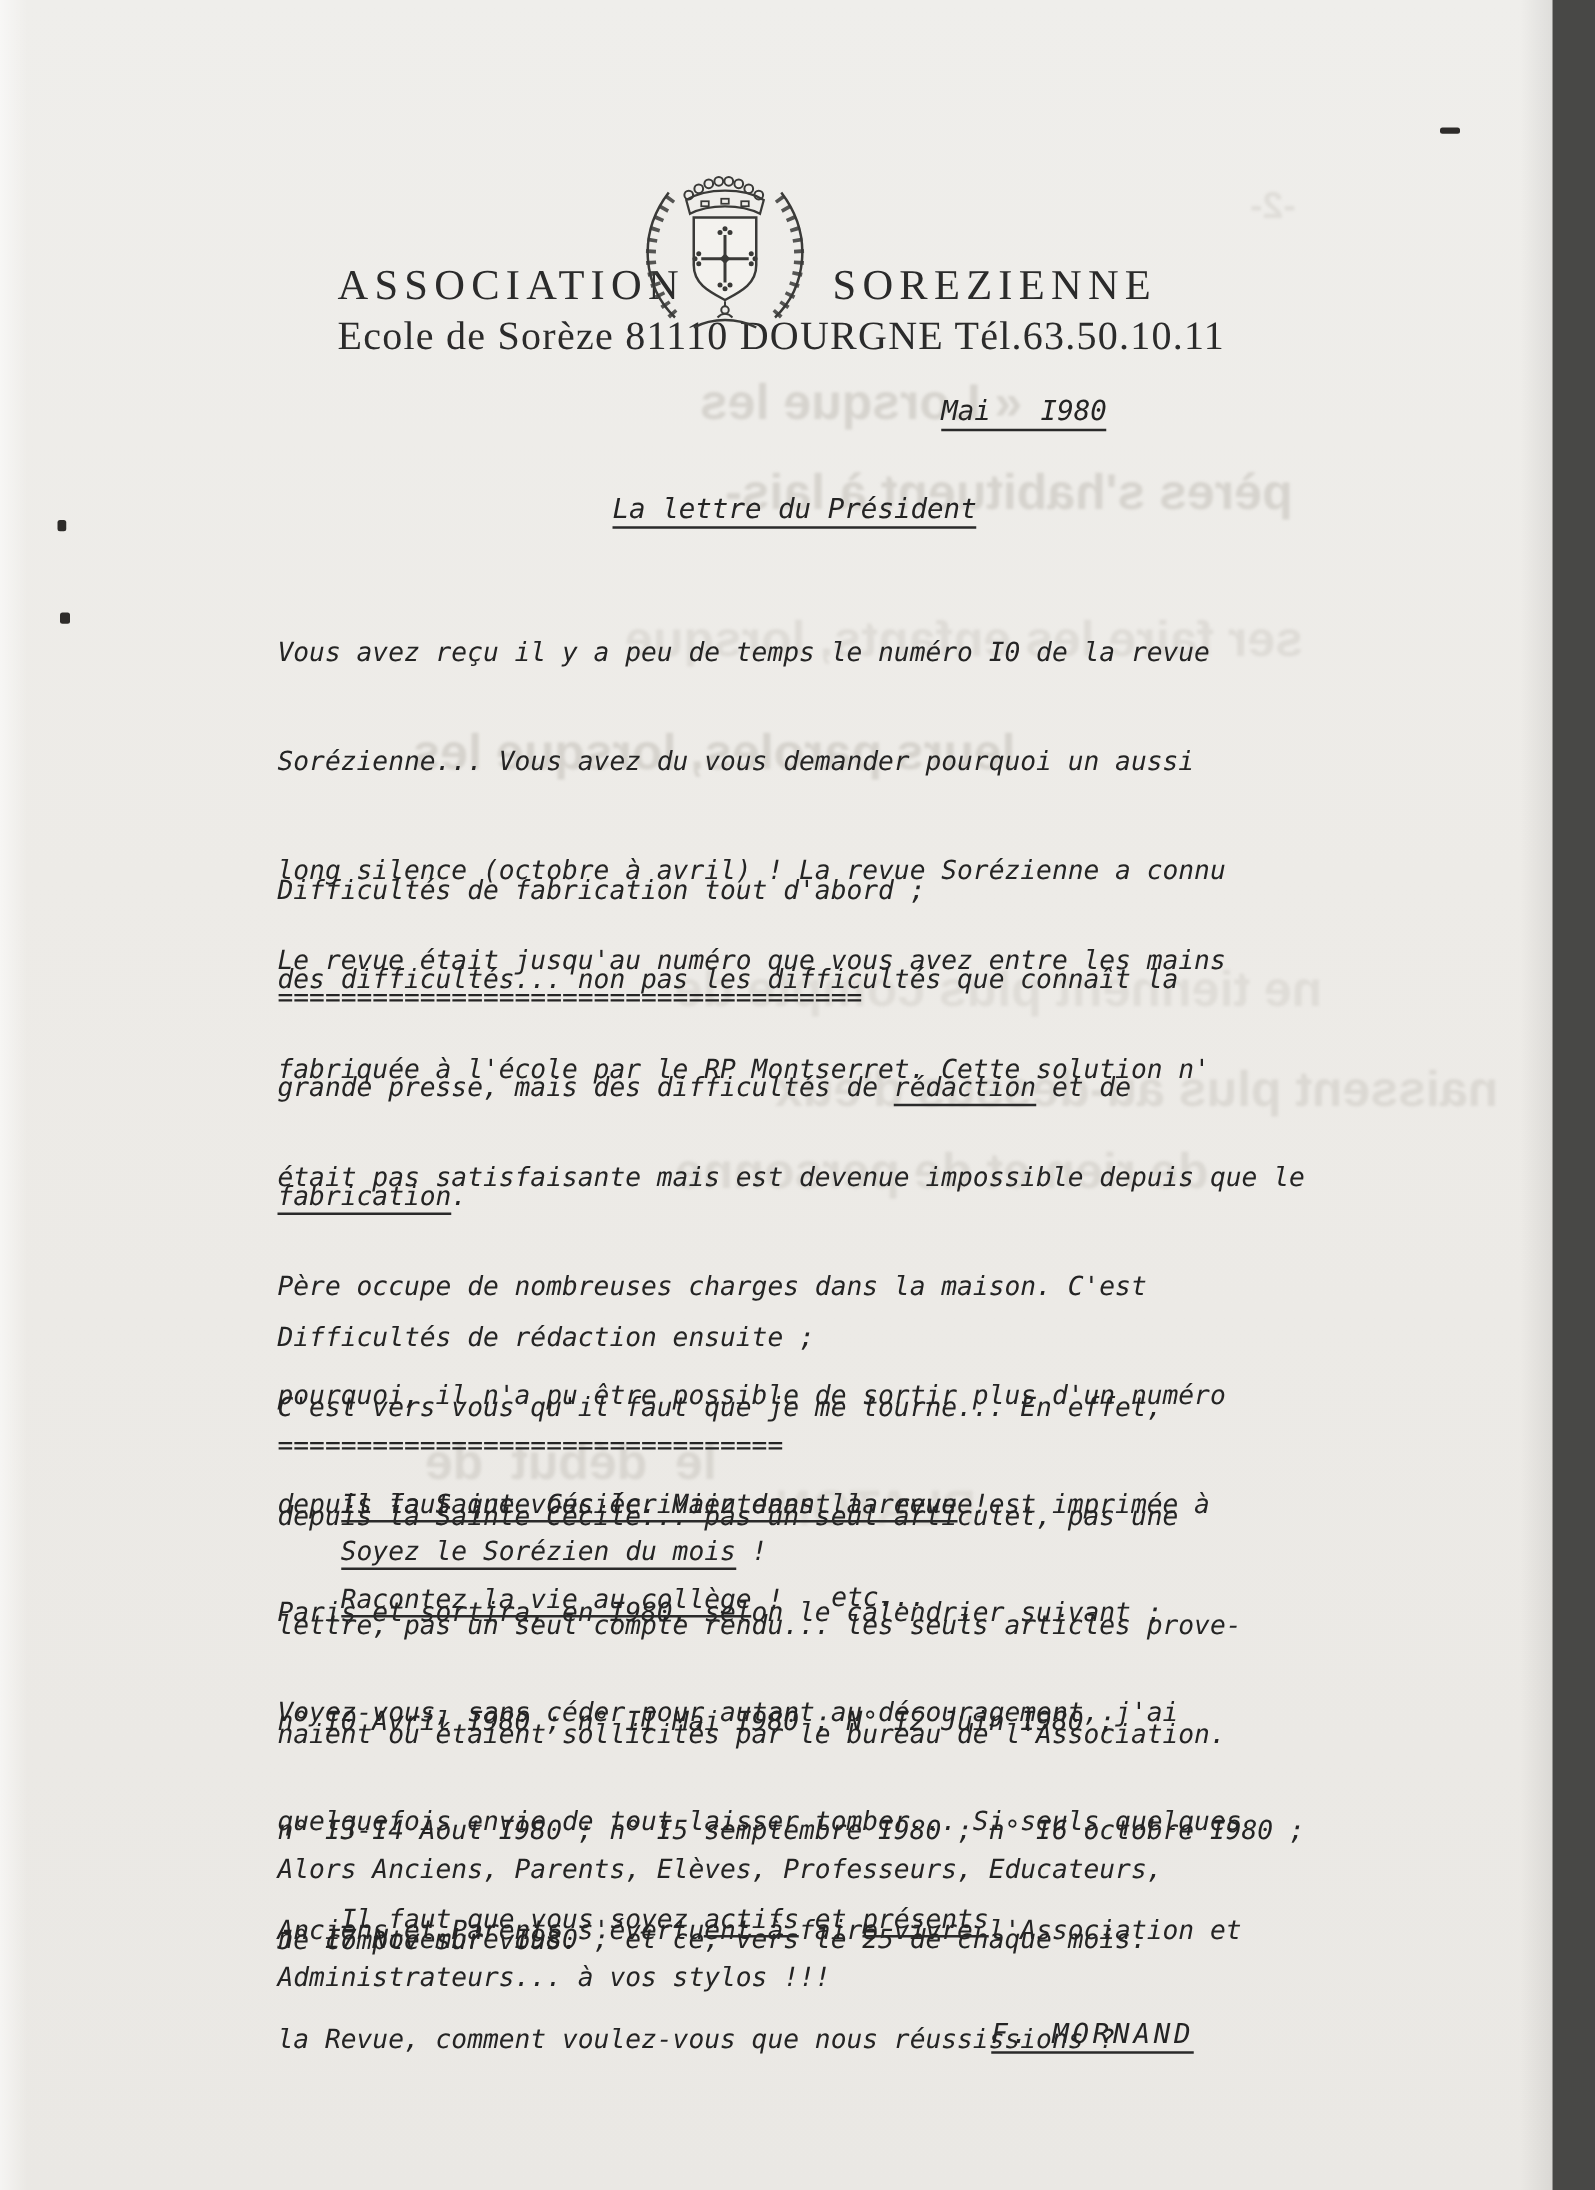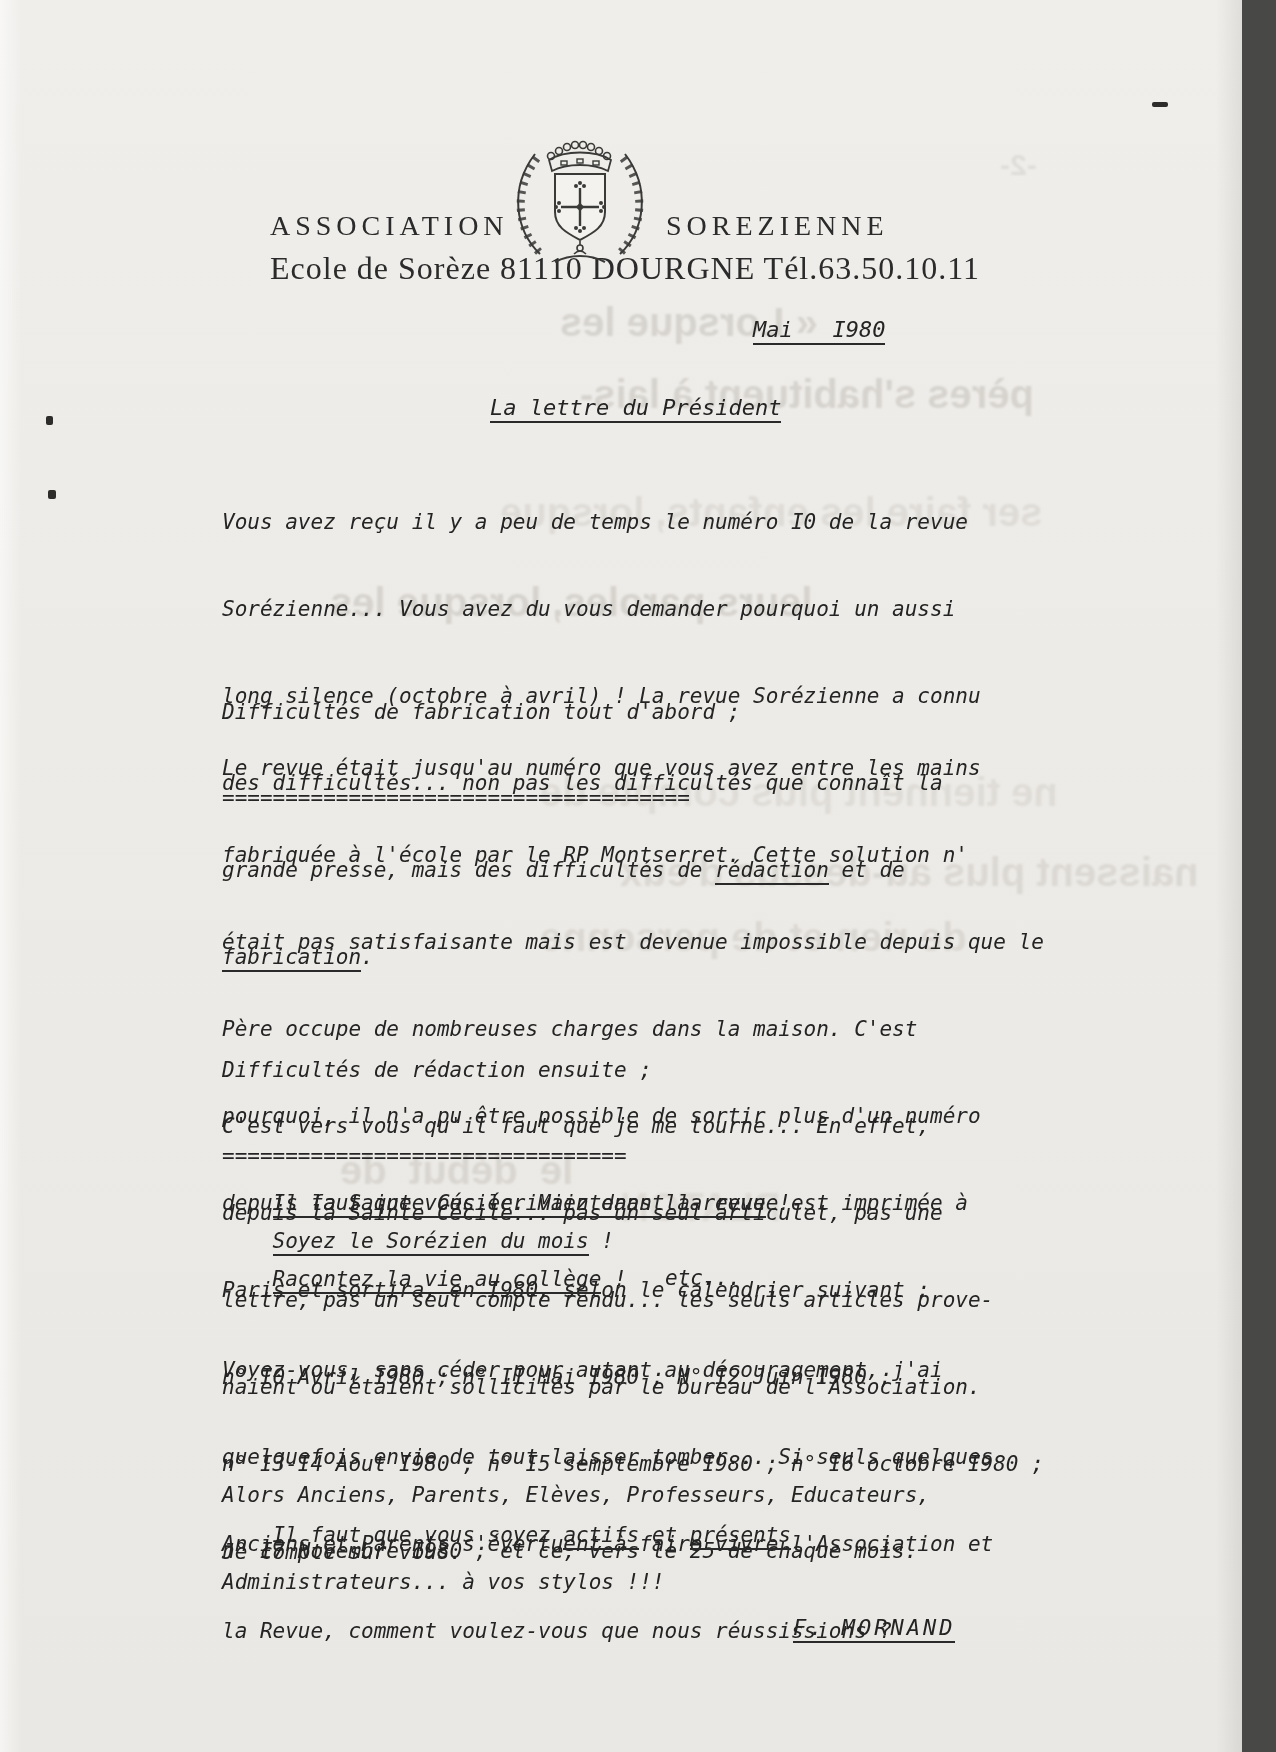--- a/index.html
+++ b/index.html
@@ -11,21 +11,21 @@
   .scan-edge{position:absolute;top:0;right:0;width:34px;height:100%;background:#484846;}
   .edge-shadow{position:absolute;top:0;right:34px;width:26px;height:100%;
     background:linear-gradient(90deg,rgba(0,0,0,0) 0%,rgba(0,0,0,0.07) 100%);}
   .left-fold{position:absolute;top:0;left:0;width:22px;height:100%;
     background:linear-gradient(90deg,rgba(255,255,255,0.55),rgba(255,255,255,0));}
   .tw{position:absolute;font-family:"DejaVu Sans Mono",monospace;font-style:italic;
       font-size:21px;line-height:29px;color:#242424;white-space:pre;}
   .line{display:block;}
   .u{border-bottom:2px solid #2a2a2a;padding-bottom:1px;font-style:italic;}
   .serif{position:absolute;font-family:"Liberation Serif","DejaVu Serif",serif;color:#2b2b2b;}
-  .org{font-size:28px;letter-spacing:5px;}
+  .org{font-size:34px;letter-spacing:5px;}
   .addr{font-size:32px;letter-spacing:1px;}
   .bleed{position:absolute;transform:scaleX(-1);font-family:"Liberation Sans",sans-serif;
     font-weight:700;color:#a9a49b;opacity:.34;filter:blur(1.2px);font-size:40px;white-space:pre;}
   .speck{position:absolute;background:#2e2c2a;border-radius:2px;}
   .logo{position:absolute;}
   svg .ln{stroke:#3a3a38;fill:none;}
 </style>
 </head>
 <body>
 

